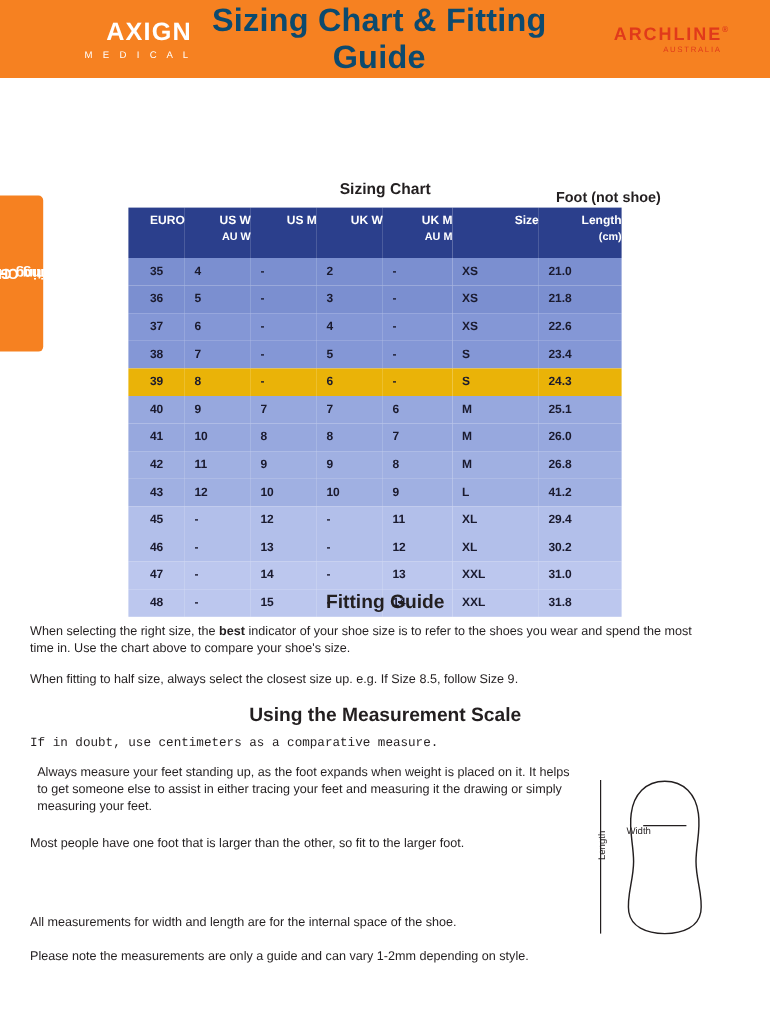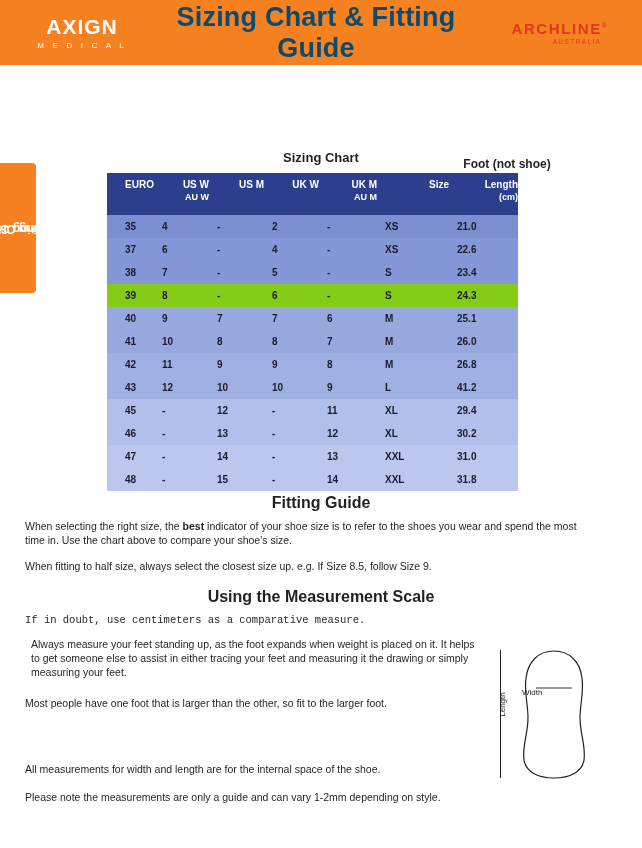--- a/index.html
+++ b/index.html
@@ -24,21 +24,21 @@
     height: 65px;
     background: #f68121;
     display: flex;
     align-items: center;
   }
   .logo-left {
     width: 160px;
     padding-left: 4px;
     box-sizing: border-box;
     color: #ffffff;
-    text-align: center;
+    text-align: right;
   }
   .logo-left .brand {
     font-size: 21px;
     font-weight: bold;
     letter-spacing: 1px;
     line-height: 1;
     white-space: nowrap;
   }
   .logo-left .sub {
     font-size: 8px;
@@ -153,21 +153,21 @@
     padding: 4px 0 4px 8px;
     height: 15px;
     border: none;
   }
   table.sizing td.euro {
     text-align: center;
     padding-left: 0;
   }
   tr.tone0 td { background: #7b8fd0; }
   tr.tone1 td { background: #8497d6; }
-  tr.tone2 td { background: #84cc16; }
+  tr.tone2 td { background: #eab308; }
   tr.tone3 td { background: #97a8de; }
   tr.tone4 td { background: #a0b0e2; }
   tr.tone5 td { background: #a9b7e6; }
   tr.tone6 td { background: #b2bfea; }
   tr.tone7 td { background: #bcc7ee; }
 
   
   .section-title {
     position: absolute;
     width: 642px;
@@ -289,20 +289,29 @@
   <tbody id="sizing-body">
       <tr class="tone0">
         <td class="euro">35</td>
         <td>4</td>
         <td>-</td>
         <td>2</td>
         <td>-</td>
         <td>XS</td>
         <td>21.0</td>
       </tr>
+      <tr class="tone0">
+        <td class="euro">36</td>
+        <td>5</td>
+        <td>-</td>
+        <td>3</td>
+        <td>-</td>
+        <td>XS</td>
+        <td>21.8</td>
+      </tr>
       <tr class="tone1">
         <td class="euro">37</td>
         <td>6</td>
         <td>-</td>
         <td>4</td>
         <td>-</td>
         <td>XS</td>
         <td>22.6</td>
       </tr>
       <tr class="tone1">

